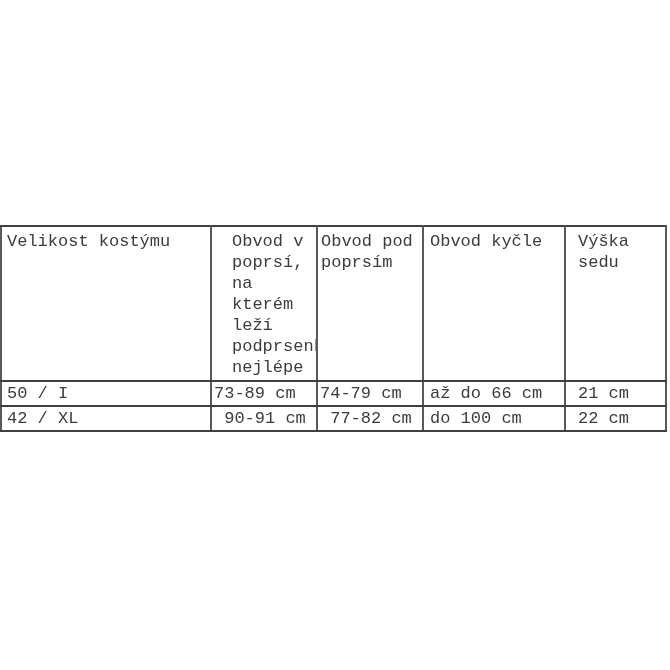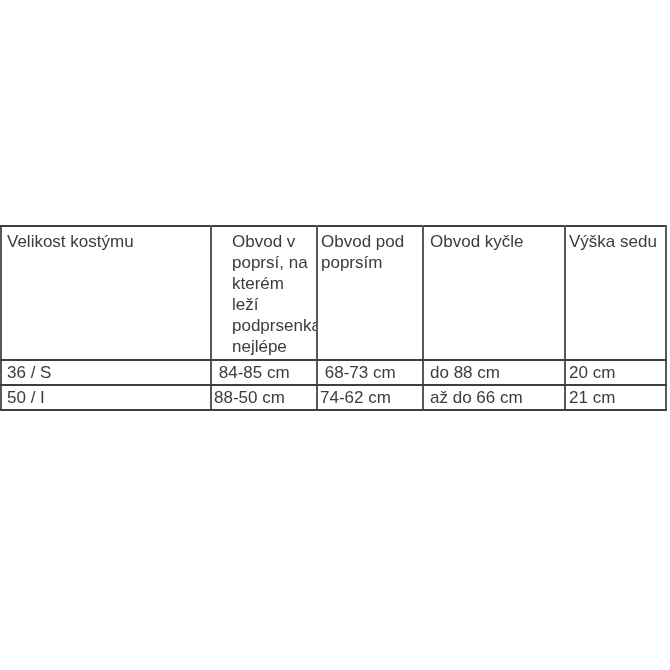--- a/index.html
+++ b/index.html
@@ -6,21 +6,21 @@
     margin: 0;
     padding: 0;
     background: #ffffff;
   }
   .page {
     position: relative;
     width: 670px;
     height: 504px;
     background: #ffffff;
     overflow: hidden;
-    font-family: Liberation Sans, sans-serif;
+    font-family: Liberation Mono, monospace;
   }
   table.size-table {
     position: absolute;
     top: 225px;
     left: 0px;
     width: 665px;
     border-collapse: collapse;
     table-layout: fixed;
     color: #3c3c3c;
     font-size: 17px;
@@ -44,21 +44,21 @@
   }
   .size-table td {
     height: 21px;
     padding: 1px 2px 1px 2px;
   }
   
   .size-table th.cA, .size-table td.cA { padding-left: 5px; }
   .size-table th.cB { padding-left: 20px; }
   .size-table th.cC { }
   .size-table th.cD, .size-table td.cD { padding-left: 6px; }
-  .size-table th.cE, .size-table td.cE { padding-left: 3px; }
+  .size-table th.cE, .size-table td.cE { padding-left: 12px; }
   .size-table td.cB, .size-table td.cC { padding-left: 2px; }
 </style>
 </head>
 <body>
 
 <div class="page">
   <table class="size-table">
     <colgroup>
       <col style="width:210px">
       <col style="width:106px">
@@ -70,28 +70,28 @@
       <tr>
         <th class="cA">Velikost kostýmu</th>
         <th class="cB">Obvod v poprsí, na kterém leží podprsenka nejlépe</th>
         <th class="cC">Obvod pod poprsím</th>
         <th class="cD">Obvod kyčle</th>
         <th class="cE">Výška sedu</th>
       </tr>
     </thead>
     <tbody>
       <tr>
-        <td class="cA">36 / S</td>
-        <td class="cB">&nbsp;84-85 cm</td>
-        <td class="cC">&nbsp;68-73 cm</td>
-        <td class="cD">do 88 cm</td>
-        <td class="cE">20 cm</td>
+        <td class="cA">50 / I</td>
+        <td class="cB">73-89 cm</td>
+        <td class="cC">74-79 cm</td>
+        <td class="cD">až do 66 cm</td>
+        <td class="cE">21 cm</td>
       </tr>
       <tr>
-        <td class="cA">50 / I</td>
-        <td class="cB">88-50 cm</td>
-        <td class="cC">74-62 cm</td>
-        <td class="cD">až do 66 cm</td>
-        <td class="cE">21 cm</td>
+        <td class="cA">42 / XL</td>
+        <td class="cB">&nbsp;90-91 cm</td>
+        <td class="cC">&nbsp;77-82 cm</td>
+        <td class="cD">do 100 cm</td>
+        <td class="cE">22 cm</td>
       </tr>
     </tbody>
   </table>
 </div>
 
 </body></html>

